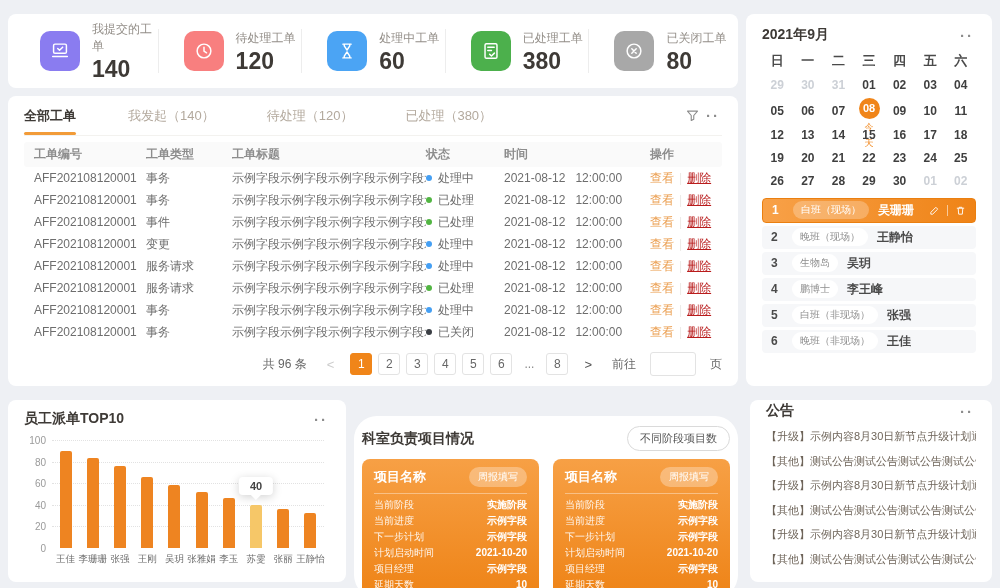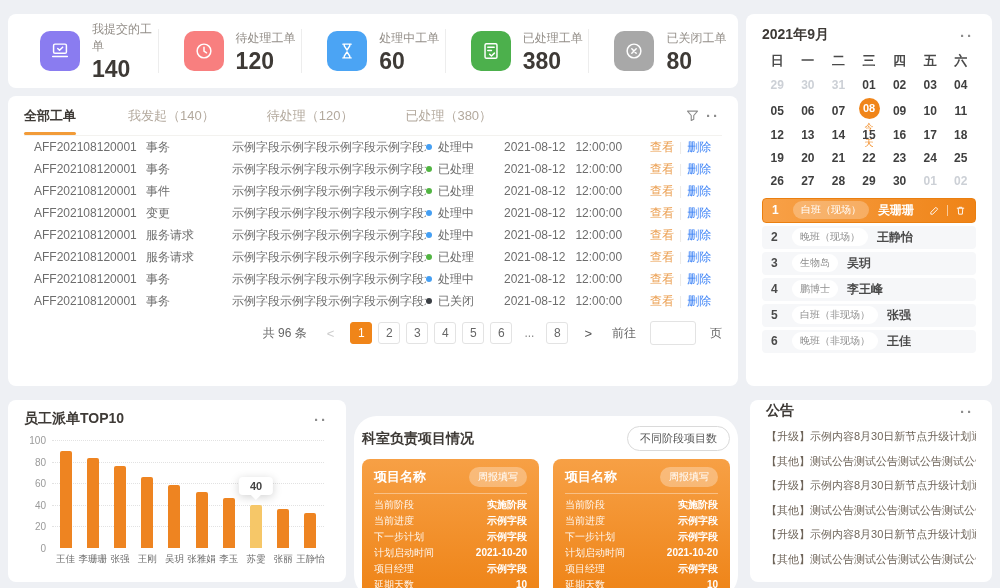--- a/index.html
+++ b/index.html
@@ -32,21 +32,21 @@
   .trow{display:flex;align-items:center;height:22px;font-size:12px;color:#6d6d6d;padding:0 10px;}
   .c0{width:112px;flex:none;}
   .c1{width:86px;flex:none;}
   .c2{flex:1;overflow:hidden;white-space:nowrap;}
   .c3{width:78px;flex:none;}
   .c4{width:146px;flex:none;}
   .c5{width:62px;flex:none;}
   .dot{display:inline-block;width:6px;height:6px;border-radius:50%;margin-right:6px;vertical-align:1px;}
   .t-date{margin-right:10px;}
   .link-view{color:#eb9d4e;cursor:pointer;}
-  .link-del{color:#3b82f6;cursor:pointer;}
+  .link-del{color:#b91c1c;cursor:pointer;text-decoration:underline;}
   .op-div{color:#eceae7;margin:0 5px;}
   .pagination{display:flex;align-items:center;justify-content:flex-end;gap:14px;margin-top:9px;font-size:12px;color:#666;}
   .pg-total{margin-right:4px;color:#666;}
   .pg-btn{min-width:22px;height:22px;border:1px solid #e3e3e3;background:#fff;border-radius:3px;
           display:flex;align-items:center;justify-content:center;font-size:12px;color:#666;cursor:pointer;box-sizing:border-box;}
   .pg-btn.active{background:#f08519;border-color:#f08519;color:#fff;}
   .pg-arrow{border:none;background:none;cursor:pointer;font-size:13px;padding:0 2px;}
   .pg-prev{color:#ccc;}
   .pg-next{color:#555;}
   .pg-ellipsis{border:none;background:none;color:#888;}
@@ -185,20 +185,28 @@
     <div class="tabs-spacer"></div>
     <button class="icon-btn">
       <span style="display:flex;">
         <svg viewBox="0 0 24 24" width="15" height="15" fill="none" stroke="#8c8c8c" stroke-width="1.8" stroke-linejoin="round">
             <path d="M4 5h16l-6 7v6l-4 2v-8z"></path>
           </svg>
       </span>
     </button>
     <button class="more-dots">··</button>
   </div>
+  <div class="thead" id="thead">
+      <span class="c0">工单编号</span>
+      <span class="c1">工单类型</span>
+      <span class="c2">工单标题</span>
+      <span class="c3">状态</span>
+      <span class="c4">时间</span>
+      <span class="c5">操作</span>
+    </div>
   <div id="tbody">
       <div class="trow">
         <span class="c0">AFF202108120001</span>
         <span class="c1">事务</span>
         <span class="c2">示例字段示例字段示例字段示例字段示例字段</span>
         <span class="c3"><span class="dot" style="background: rgb(69, 159, 243);"></span><span>处理中</span></span>
         <span class="c4"><span class="t-date">2021-08-12</span><span>12:00:00</span></span>
         <span class="c5"><span class="link-view">查看</span><span class="op-div">|</span><span class="link-del">删除</span></span>
       </div>
       <div class="trow">

